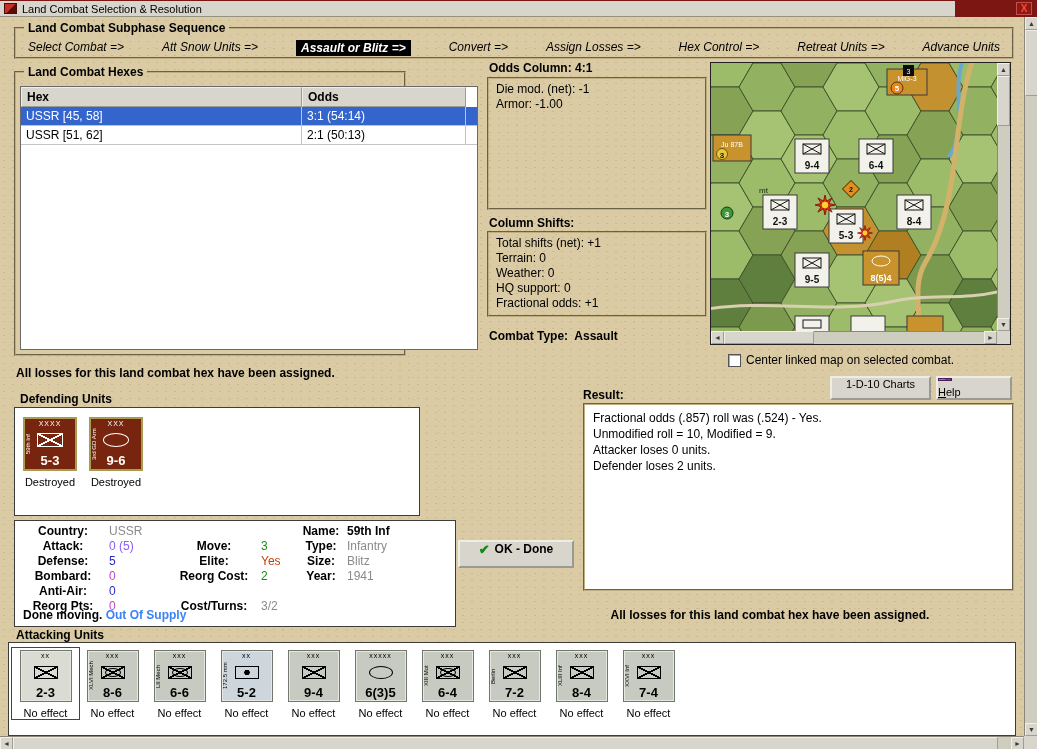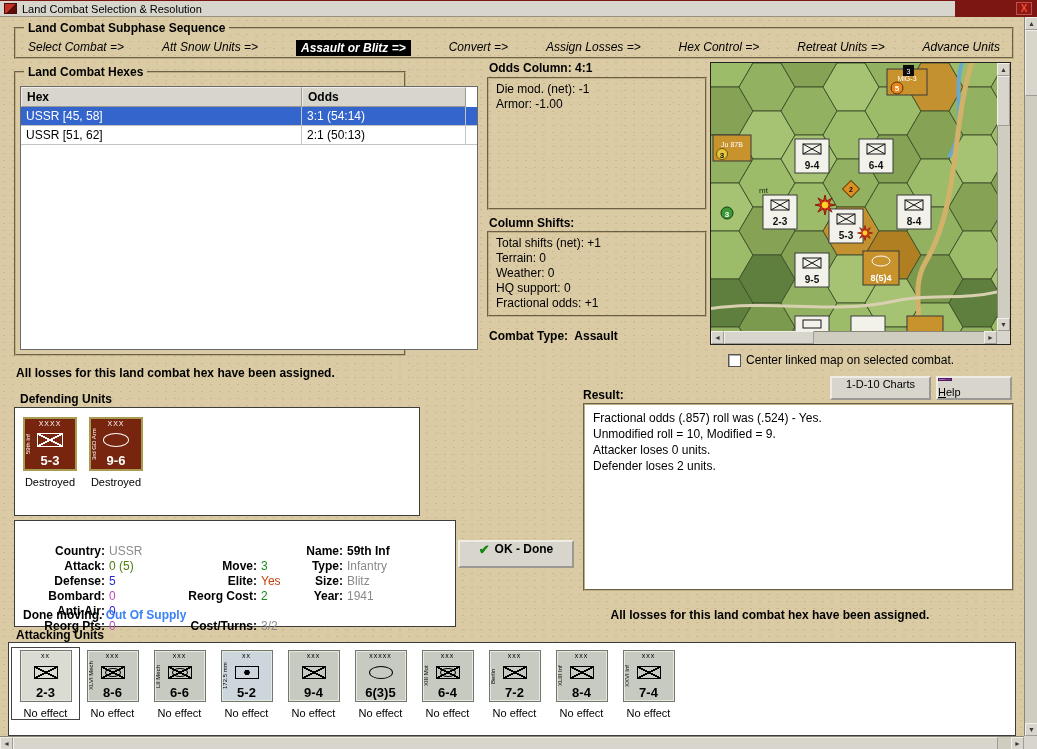--- a/index.html
+++ b/index.html
@@ -83,23 +83,23 @@
   .unit-status{margin-top:5px;font-size:11px;}
 
   .def-panel{display:flex;gap:12px;padding:9px 8px;}
   .atk-panel{display:flex;align-items:flex-start;padding:5px 0 0 3px;}
   .atk-cell{width:67px;padding-top:2px;}
   .atk-cell.selected{outline:1px solid #444;}
 
   
   .info-col{position:absolute;top:3px;}
   .irow{height:15px;line-height:15px;white-space:nowrap;}
-  .ilbl{display:inline-block;width:var(--lw,84px);text-align:right;margin-right:4px;font-weight:bold;margin-top:20px;}
+  .ilbl{display:inline-block;width:var(--lw,84px);text-align:center;margin-right:4px;font-weight:bold;}
   .info-footer{position:absolute;left:8px;bottom:3px;height:15px;line-height:15px;font-weight:bold;}
-  .v-gray{color:#8a8a8a;} .v-red{color:#4d7c0f;} .v-blue{color:#2929c8;} .v-mag{color:#c04ac0;}
+  .v-gray{color:#8a8a8a;} .v-red{color:#8b5cf6;} .v-blue{color:#2929c8;} .v-mag{color:#c04ac0;}
   .v-green{color:#1a8a1a;} .v-olive{color:#c2410c;} .v-orange{color:#3b82f6;} .v-bold{font-weight:bold;color:#000;}
 
   .help-icon{display:inline-block;width:14px;height:11px;background:linear-gradient(105deg,#b06ac0 50%,#7c3a92 50%);
              border:1px solid #4a1c58;}
   .check-icon{color:#0f8a10;font-weight:bold;font-size:13px;}
   .ul1{display:inline-block;}
   .ul1::first-letter{text-decoration:underline;}
 </style>
 </head>
 <body>

